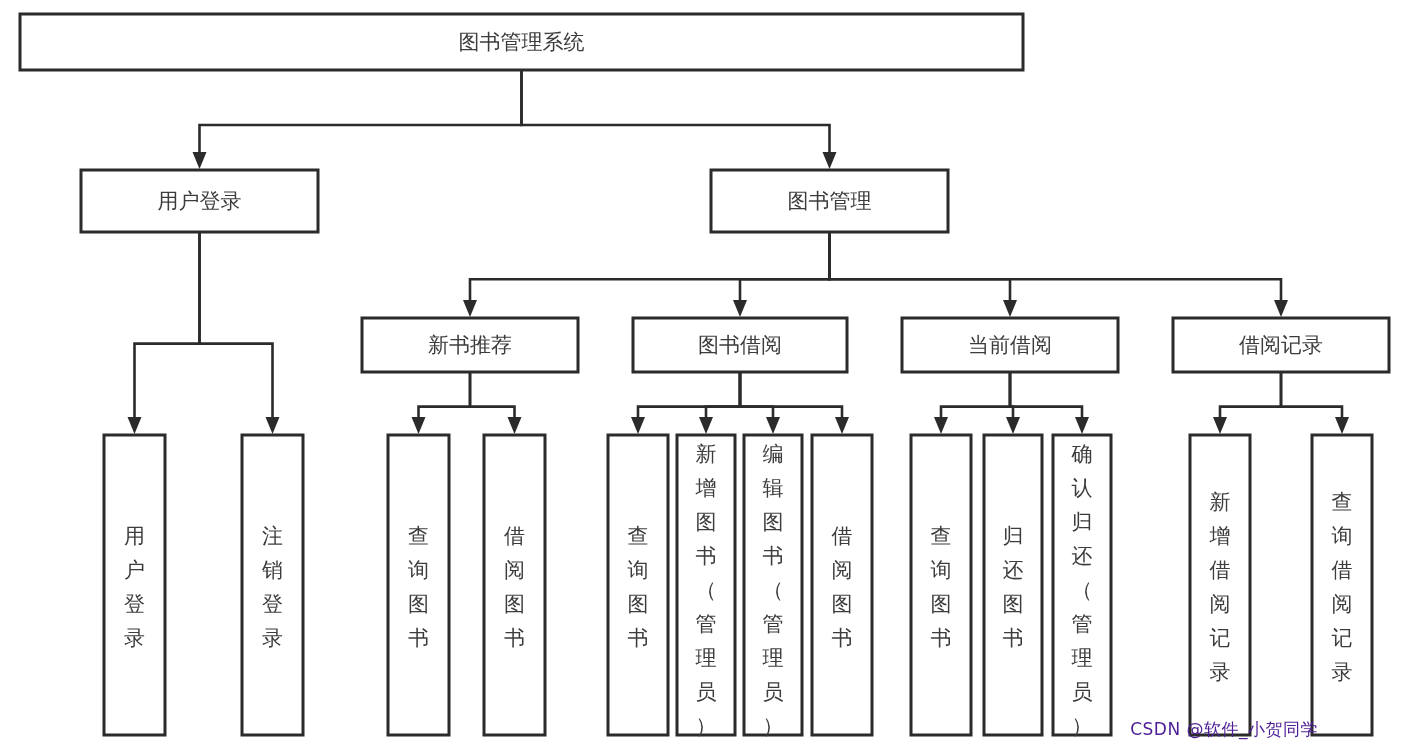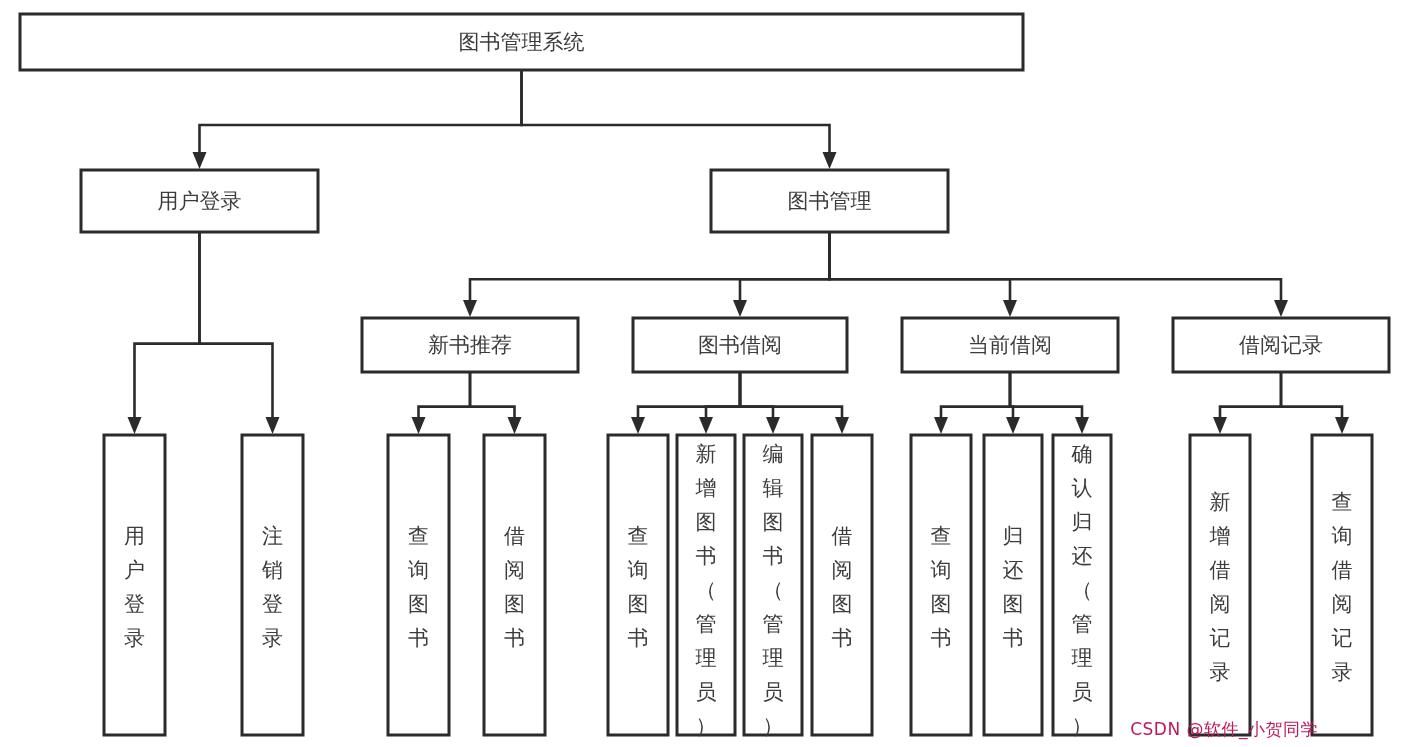--- a/index.html
+++ b/index.html
@@ -53,21 +53,21 @@
   .arrow-head {
     fill: #2b2b2b;
     stroke: none;
   }
   .watermark {
     position: absolute;
     right: 14px;
     bottom: 6px;
     font-family: "DejaVu Sans", "Liberation Sans", sans-serif;
     font-size: 17px;
-    color: #be185d;
+    color: #4c1d95;
     white-space: nowrap;
     letter-spacing: 0.5px;
     pointer-events: none;
   }
 </style>
 </head>
 <body>
 
 <div id="diagram-root">
   <svg id="tree-svg" viewBox="0 0 1405 747" preserveAspectRatio="none">

